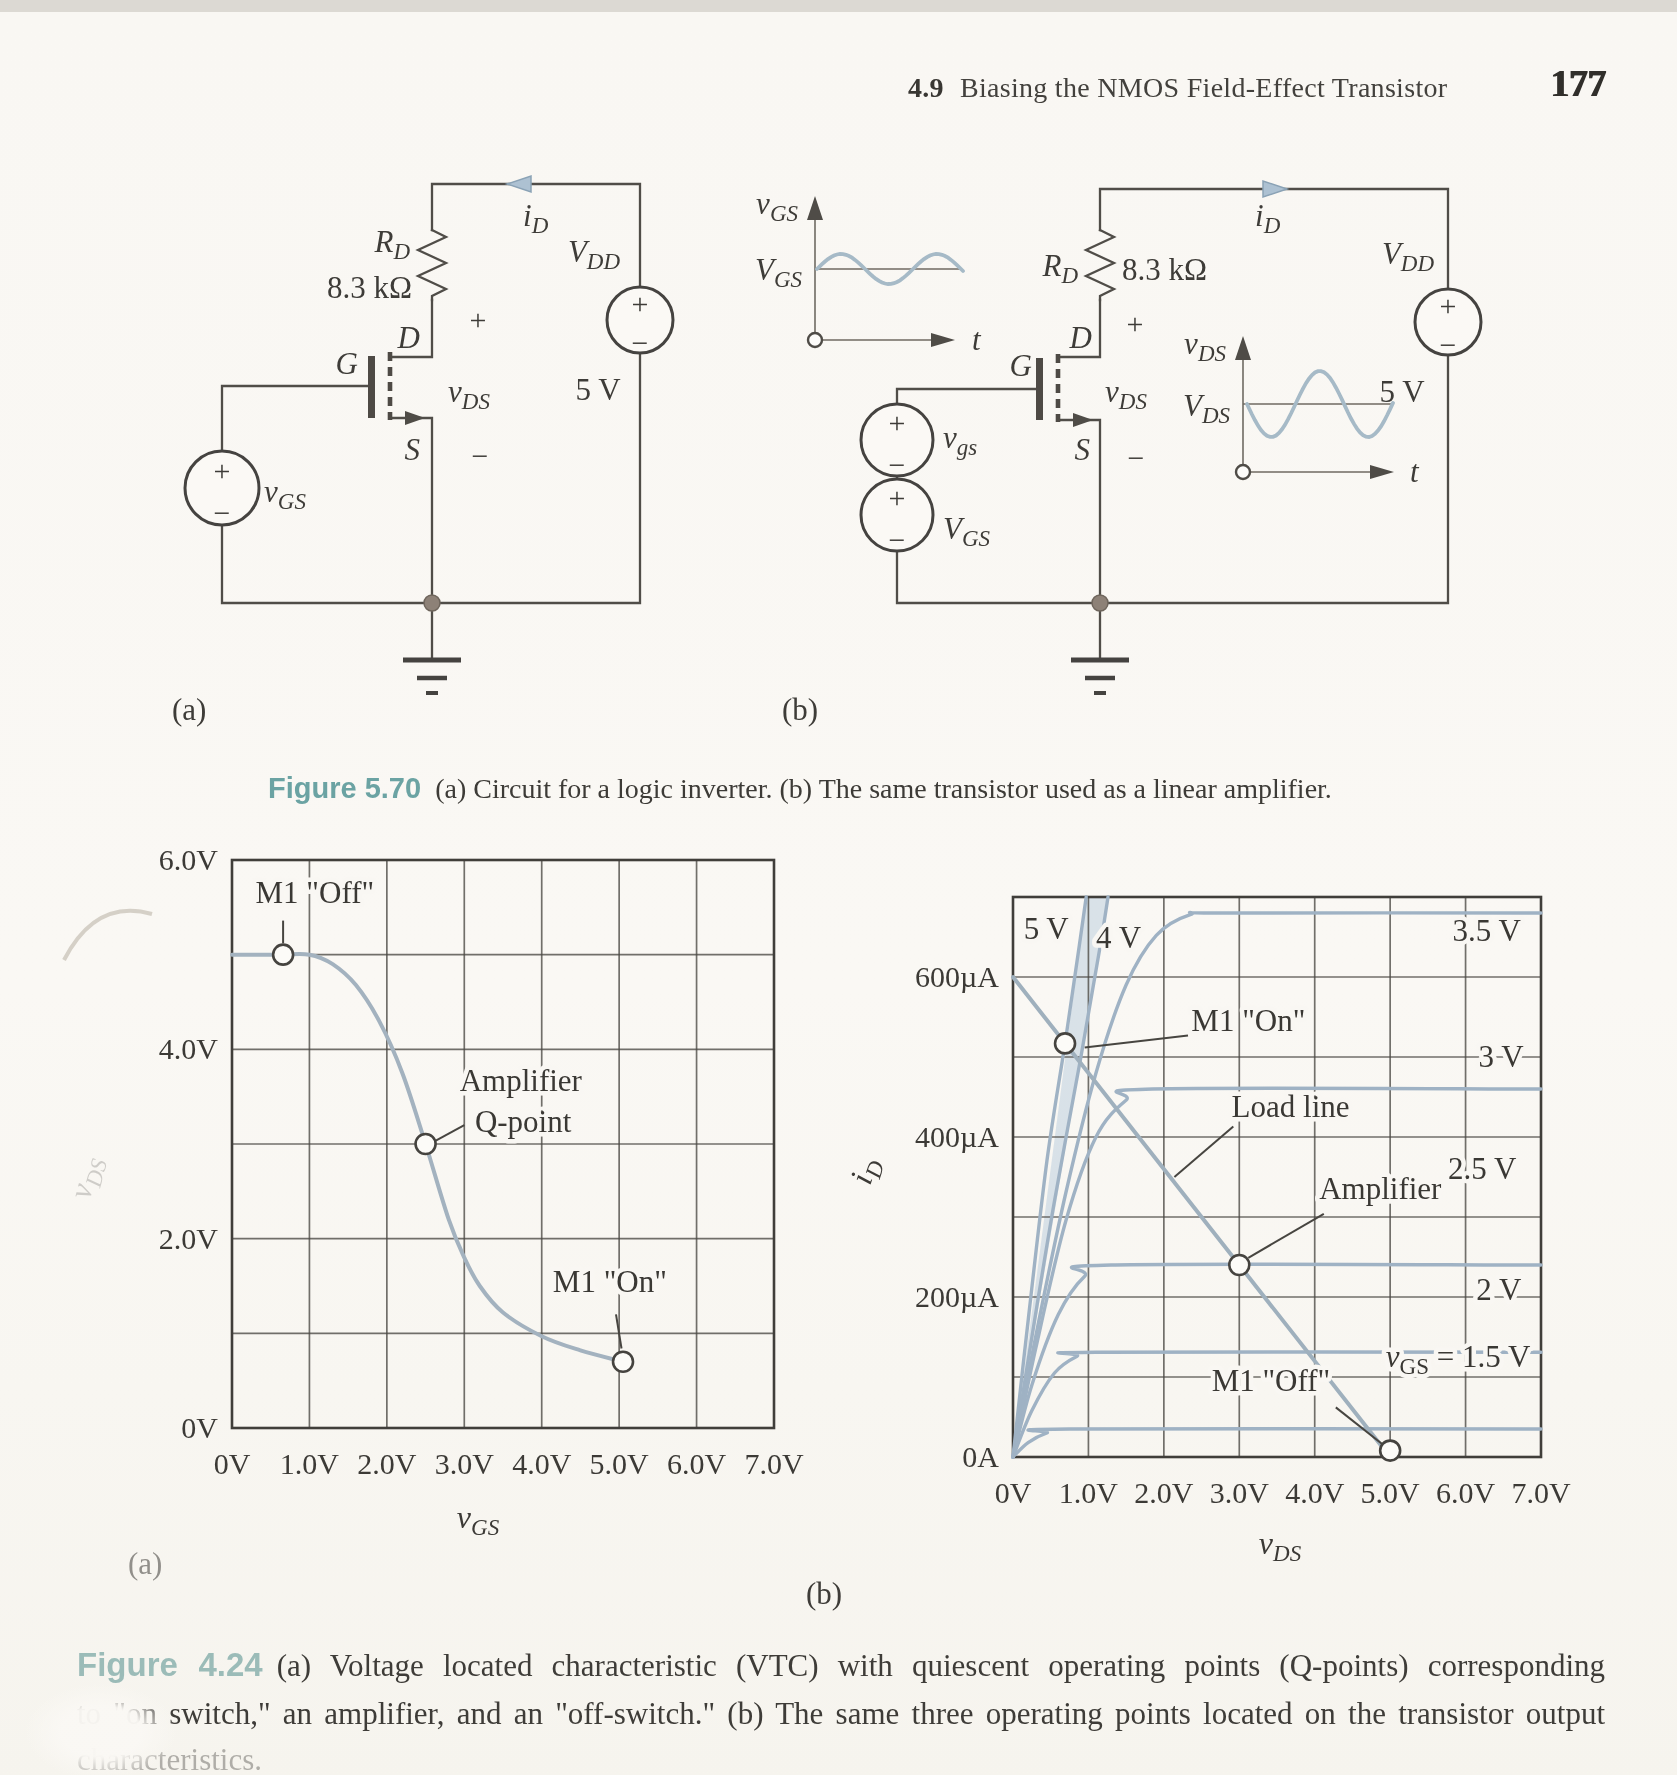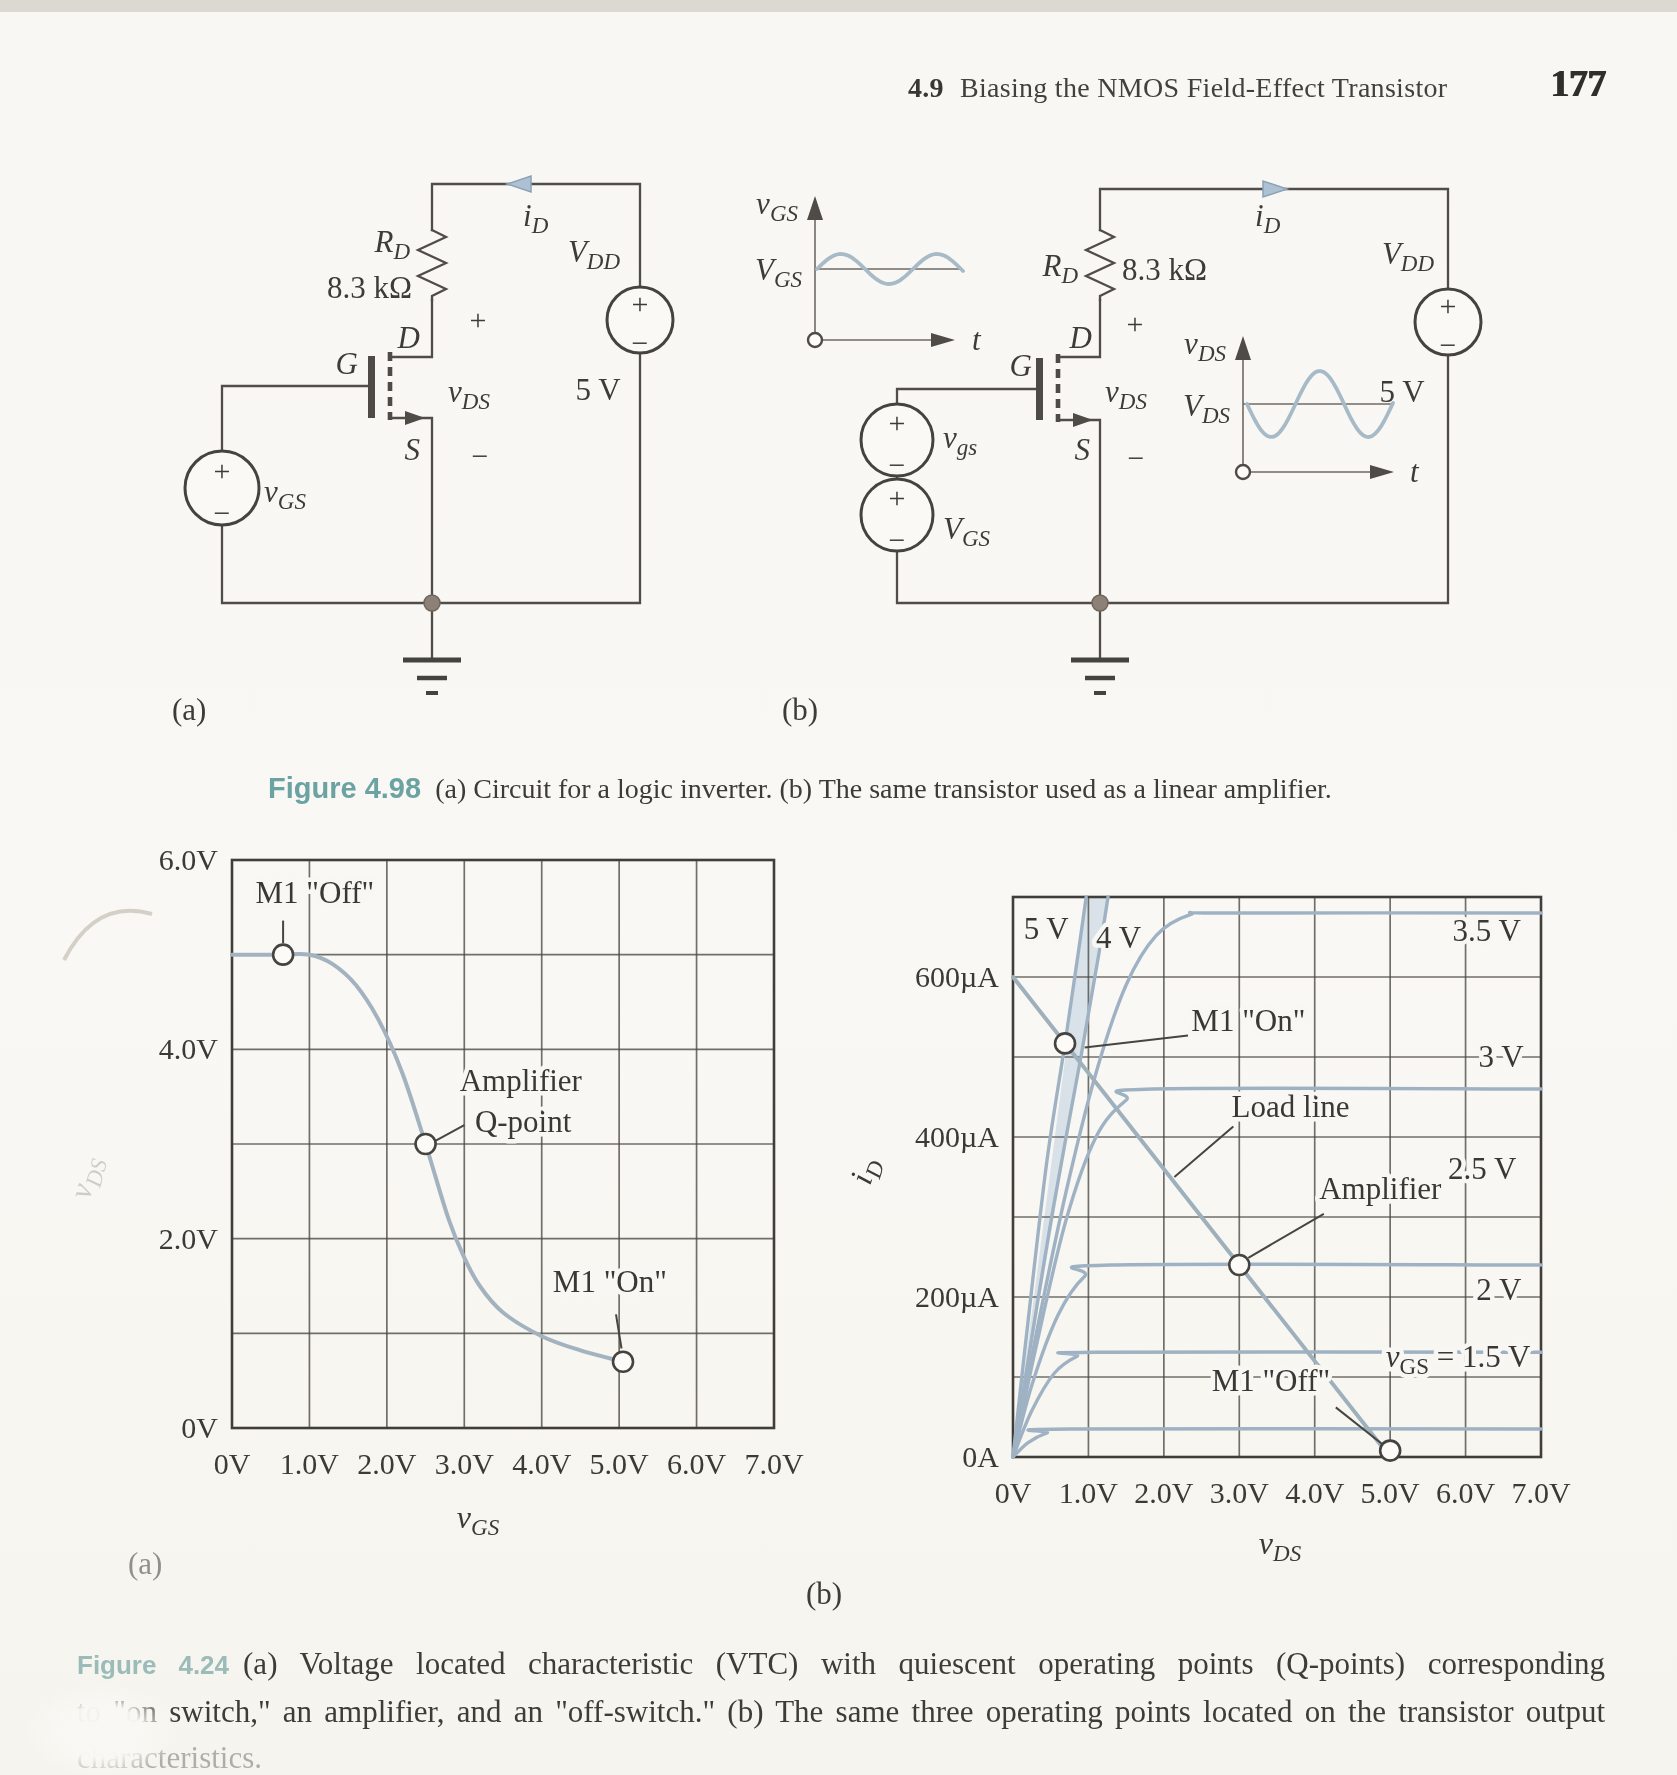--- a/index.html
+++ b/index.html
@@ -40,21 +40,21 @@
   .pagenum{position:absolute;left:1550px;top:50px;z-index:2;font-size:37px;font-weight:bold;
            color:#312f2b;text-shadow:1.4px 0 0 #312f2b;text-align:right;}
   .cap{position:absolute;z-index:2;}
   .figlab{font-family:"Liberation Sans",sans-serif;font-weight:bold;}
   .cap423{left:268px;top:760px;width:1110px;font-size:28px;color:#3d3b37;}
   .cap423 .figlab{color:#6ba3a3;margin-right:14px;font-size:29px;}
   .cap424{left:77px;top:1636px;width:1528px;font-size:31px;color:#3e3c38;line-height:1.0;}
   .cap424 .l1,.cap424 .l2{text-align:justify;text-align-last:justify;}
   .cap424 .l2{margin-top:17px;}
   .cap424 .l3{margin-top:15px;opacity:.38;}
-  .cap424 .figlab{color:#85aeab;opacity:.8;margin-right:14px;font-size:26px;}
+  .cap424 .figlab{color:#85aeab;opacity:.8;margin-right:14px;font-size:33px;}
   .blob{position:absolute;left:26px;top:1672px;width:150px;height:95px;z-index:3;
         background:radial-gradient(ellipse at center,rgba(250,248,244,.97) 38%,rgba(250,248,244,0) 72%);}
 </style>
 </head>
 <body>
 
 <div class="page">
 
   <div class="running-head">
     <span class="sec">4.9</span><span>Biasing the NMOS Field-Effect Transistor</span>
@@ -268,21 +268,21 @@
         <text x="999" y="1295" class="tick" text-anchor="end">200µA</text>
         <text x="999" y="1135" class="tick" text-anchor="end">400µA</text>
         <text x="999" y="975" class="tick" text-anchor="end">600µA</text>
         <text x="1280" y="1542" class="axlab" text-anchor="middle"><tspan>v</tspan><tspan class="sb" dy="7">DS</tspan></text>
         <text x="0" y="0" class="axlab" text-anchor="middle" transform="translate(874,1162) rotate(-72)"><tspan>i</tspan><tspan class="sb" dy="7">D</tspan></text>
         <text x="806" y="1592" class="cplain" opacity="1">(b)</text>
       </g>
   </svg>
 
   <div class="cap cap423">
-    <span class="figlab">Figure 4.98</span><span>(a) Circuit for a logic inverter. (b) The same transistor used as a linear amplifier.</span>
+    <span class="figlab">Figure 5.70</span><span>(a) Circuit for a logic inverter. (b) The same transistor used as a linear amplifier.</span>
   </div>
 
   <div class="cap cap424">
     <div class="l1"><span class="figlab">Figure 4.24</span><span>(a) Voltage located characteristic (VTC) with quiescent operating points (Q-points) corresponding</span></div>
     <div class="l2">to "on switch," an amplifier, and an "off-switch." (b) The same three operating points located on the transistor output</div>
     <div class="l3">characteristics.</div>
   </div>
 
   <div class="blob"></div>
 </div>

